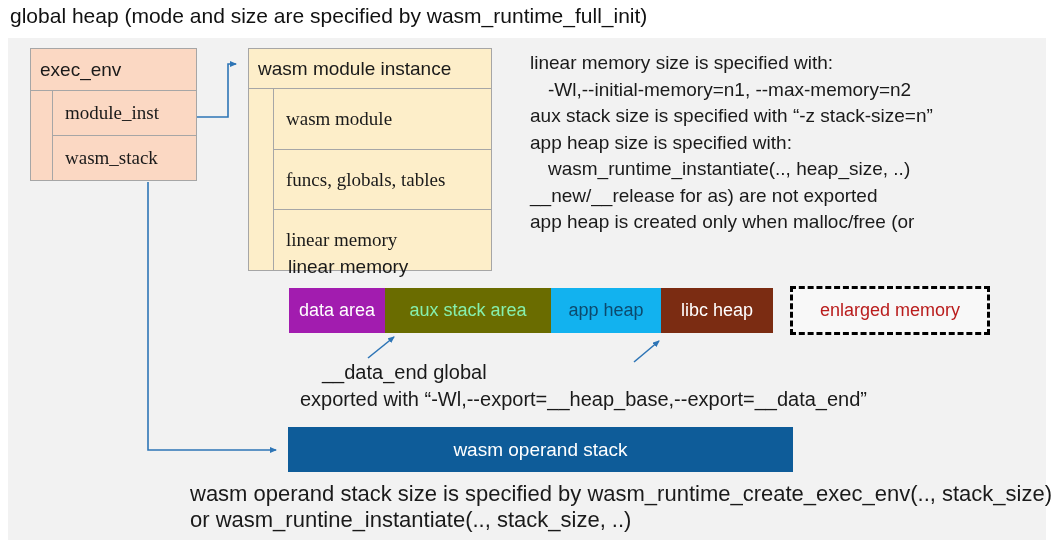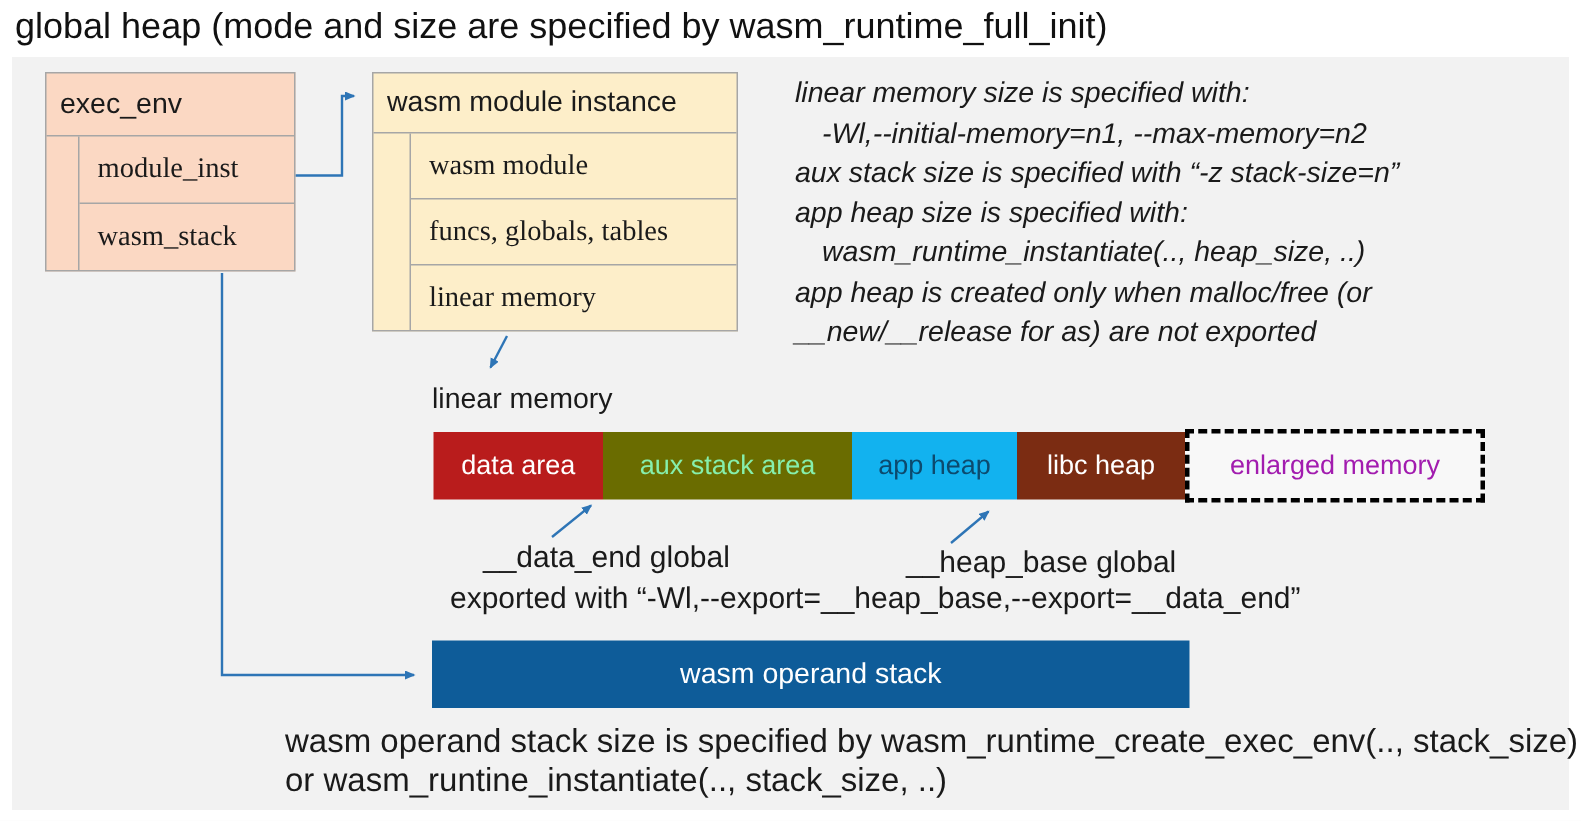--- a/index.html
+++ b/index.html
@@ -2,44 +2,44 @@
 <html><head>
 <meta charset="utf-8">
 <style>
   html,body{margin:0;padding:0;background:#ffffff;}
   .page{
     position:relative;width:1054px;height:547px;overflow:hidden;
     font-family:"Liberation Sans","DejaVu Sans",sans-serif;
     color:#1a1a1a;background:#ffffff;
   }
   .page-title{
-    position:absolute;left:10px;top:4px;font-size:24px;color:#111;white-space:nowrap;
+    position:absolute;left:10px;top:4px;font-size:21px;color:#111;white-space:nowrap;
   }
   .panel{
     position:absolute;left:8px;top:38px;width:1038px;height:502px;background:#f2f2f2;
   }
   .connectors{position:absolute;left:0;top:0;width:1054px;height:547px;pointer-events:none;}
 
   
   .sbox{position:absolute;border:1px solid #a6a6a6;box-sizing:border-box;display:flex;flex-direction:column;}
   .sbox .box-title{border-bottom:1px solid #a6a6a6;display:flex;align-items:center;padding-left:9px;font-size:19px;}
   .sbox .box-body{flex:1;display:flex;min-height:0;font-family:Liberation Serif, serif;}
   .sbox .gutter{border-right:1px solid #a6a6a6;}
   .sbox .rows{flex:1;display:flex;flex-direction:column;}
   .sbox .row{flex:1;display:flex;align-items:center;padding-left:12px;font-size:19px;border-bottom:1px solid #a6a6a6;}
   .sbox .row:last-child{border-bottom:none;}
   .exec-env{left:30px;top:48px;width:167px;height:133px;background:#fbd8c3;justify-content:center;}
   .exec-env .box-title{height:41px;flex:none;}
   .exec-env .gutter{width:21px;}
-  .mod-inst{left:248px;top:48px;width:244px;height:173px;background:#fdeec9;text-align:right;}
+  .mod-inst{left:248px;top:48px;width:244px;height:223px;background:#fdeec9;text-align:right;}
   .mod-inst .box-title{height:39px;flex:none;}
   .mod-inst .gutter{width:24px;}
 
   
-  .notes-right{position:absolute;left:530px;top:50px;font-size:19px;line-height:26.5px;font-style:italic;}
+  .notes-right{position:absolute;left:530px;top:50px;font-size:19px;line-height:26.5px;}
   .notes-right .line{white-space:nowrap;}
   .notes-right .indent{padding-left:18px;}
 
   
   .lm-label{position:absolute;left:288px;top:256px;font-size:19px;}
   .membar{position:absolute;left:289px;top:288px;height:45px;display:flex;}
   .seg{height:45px;display:flex;align-items:center;justify-content:center;font-size:18px;white-space:nowrap;}
   .seg-enlarged{
     position:absolute;left:790px;top:286px;width:200px;height:49px;box-sizing:border-box;
     border:3px dashed #000;display:flex;align-items:center;justify-content:center;font-size:18px;
@@ -101,36 +101,35 @@
       </div>
     </div>
   </div>
 
   <div class="notes-right">
     <div class="line">linear memory size is specified with:</div>
     <div class="line indent">-Wl,--initial-memory=n1, --max-memory=n2</div>
     <div class="line">aux stack size is specified with “-z stack-size=n”</div>
     <div class="line">app heap size is specified with:</div>
     <div class="line indent">wasm_runtime_instantiate(.., heap_size, ..)</div>
+    <div class="line">__new/__release for as) are not exported</div>
     <div class="line">app heap is created only when malloc/free (or</div>
-    <div class="line">__new/__release for as) are not exported</div>
   </div>
 
   <div class="lm-label">linear memory</div>
 
   <div class="membar">
-    <div class="seg" style="width: 113px; background: #b91c1c; color: rgb(255, 255, 255);">data area</div>
+    <div class="seg" style="width: 96px; background: #a21caf; color: rgb(255, 255, 255);">data area</div>
     <div class="seg" style="width: 166px; background: rgb(106, 108, 0); color: #86efac;">aux stack area</div>
     <div class="seg" style="width: 110px; background: rgb(18, 178, 239); color: #0c4a6e;">app heap</div>
     <div class="seg" style="width: 112px; background: rgb(123, 44, 18); color: rgb(255, 255, 255);">libc heap</div>
   </div>
-  <div class="seg-enlarged" style="background: rgb(248, 248, 248); color: #a21caf;">enlarged memory</div>
+  <div class="seg-enlarged" style="background: rgb(248, 248, 248); color: #b91c1c;">enlarged memory</div>
 
   <div class="ann ann-data-end">__data_end global</div>
-  <div class="ann ann-heap-base">__heap_base global</div>
   <div class="ann ann-export">exported with “-Wl,--export=__heap_base,--export=__data_end”</div>
 
   <div class="operand-bar" style="background: rgb(14, 92, 153); color: rgb(255, 255, 255);">wasm operand stack</div>
 
   <div class="bottom-note">
     <div class="line">wasm operand stack size is specified by wasm_runtime_create_exec_env(.., stack_size)</div>
     <div class="line">or wasm_runtine_instantiate(.., stack_size, ..)</div>
   </div>
 
 </div>

